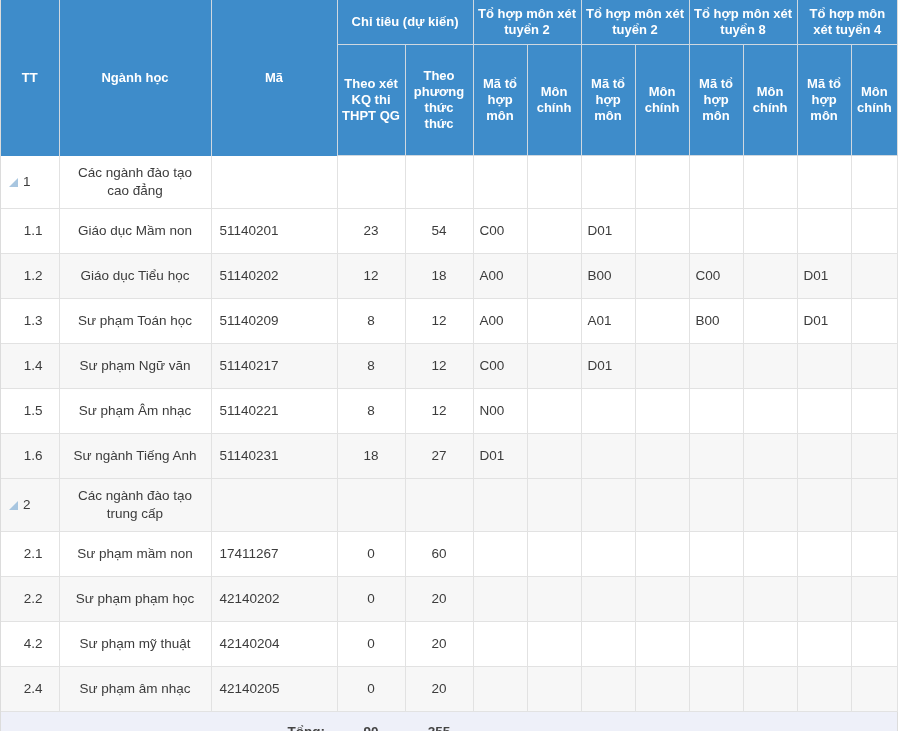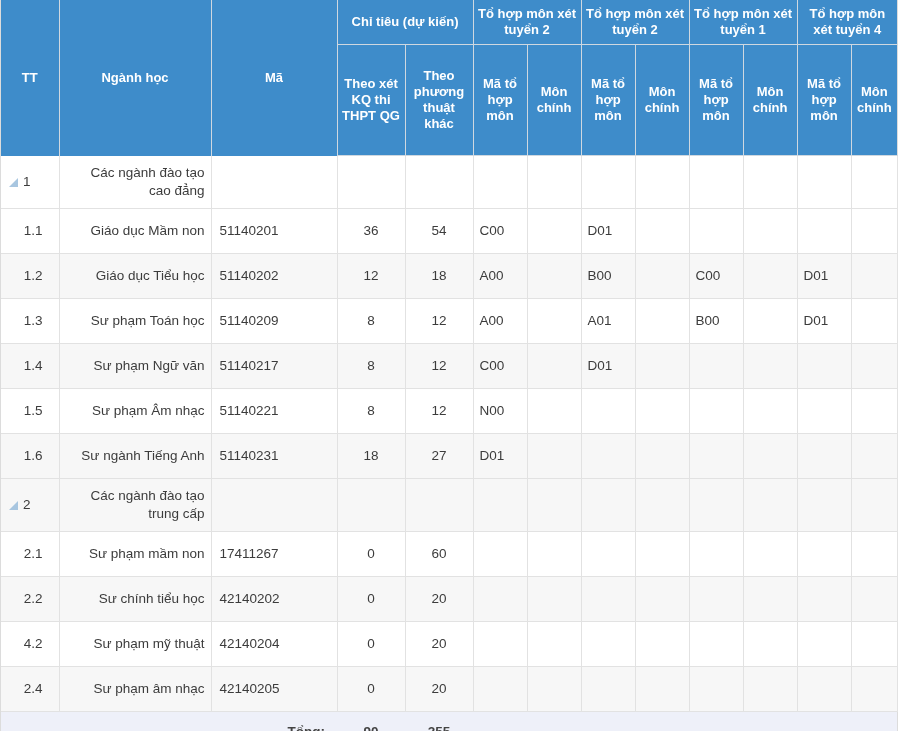--- a/index.html
+++ b/index.html
@@ -66,22 +66,22 @@
   }
   tbody td.last-col { border-right: none; }
   tbody tr.alt td { background: #f7f7f7; }
   tbody tr.norm td { background: #ffffff; }
 
   tr.data-row td { height: 36px; }
   tr.group-row td { height: 44px; }
 
   td.c-tt        { text-align: right; padding-right: 16px; position: relative; padding-left: 14px; }
   td.c-tt-group  { text-align: left;  padding-left: 22px; position: relative; }
-  td.c-name      { text-align: right; }
-  td.c-name-group{ text-align: right; white-space: normal; line-height: 1.3; margin-top: 14px; }
+  td.c-name      { text-align: center; }
+  td.c-name-group{ text-align: center; white-space: normal; line-height: 1.3; margin-top: 14px; }
   td.c-code      { text-align: left; padding-left: 8px; }
   td.c-num       { text-align: center; }
   td.c-comb      { text-align: left; }
 
   .expander {
     position: absolute;
     left: 8px;
     top: 50%;
     margin-top: -4px;
     width: 0;
@@ -128,26 +128,26 @@
     </colgroup>
 
     <thead>
       <tr class="row-top">
         <th class="tall" rowspan="2">TT</th>
         <th class="tall" rowspan="2">Ngành học</th>
         <th class="tall" rowspan="2">Mã</th>
         <th colspan="2">Chỉ tiêu (dự kiến)</th>
         <th colspan="2">Tổ hợp môn xét tuyển 2</th>
         <th colspan="2">Tổ hợp môn xét tuyển 2</th>
-        <th colspan="2">Tổ hợp môn xét tuyển 1</th>
+        <th colspan="2">Tổ hợp môn xét tuyển 8</th>
         <th colspan="3" class="last-col">Tổ hợp môn xét tuyển 4</th>
       </tr>
       <tr class="row-sub">
         <th>Theo xét KQ thi THPT QG</th>
-        <th>Theo phương thuật khác</th>
+        <th>Theo phương thức thức</th>
         <th>Mã tổ hợp môn</th>
         <th>Môn chính</th>
         <th>Mã tổ hợp môn</th>
         <th>Môn chính</th>
         <th>Mã tổ hợp môn</th>
         <th>Môn chính</th>
         <th>Mã tổ hợp môn</th>
         <th colspan="2" class="last-col">Môn chính</th>
       </tr>
     </thead>
@@ -166,21 +166,21 @@
           <td class="c-comb"></td>
           <td class="c-comb"></td>
           <td class="c-comb"></td>
           <td class="c-comb"></td>
           <td class="last-col"></td>
         </tr>
         <tr class="data-row norm">
           <td class="c-tt"><span>1.1</span></td>
           <td class="c-name">Giáo dục Mầm non</td>
           <td class="c-code">51140201</td>
-          <td class="c-num">36</td>
+          <td class="c-num">23</td>
           <td class="c-num">54</td>
           <td class="c-comb">C00</td>
           <td class="c-comb"></td>
           <td class="c-comb">D01</td>
           <td class="c-comb"></td>
           <td class="c-comb"></td>
           <td class="c-comb"></td>
           <td class="c-comb"></td>
           <td class="c-comb"></td>
           <td class="last-col"></td>
@@ -292,21 +292,21 @@
           <td class="c-comb"></td>
           <td class="c-comb"></td>
           <td class="c-comb"></td>
           <td class="c-comb"></td>
           <td class="c-comb"></td>
           <td class="c-comb"></td>
           <td class="last-col"></td>
         </tr>
         <tr class="data-row alt">
           <td class="c-tt"><span>2.2</span></td>
-          <td class="c-name">Sư chính tiểu học</td>
+          <td class="c-name">Sư phạm phạm học</td>
           <td class="c-code">42140202</td>
           <td class="c-num">0</td>
           <td class="c-num">20</td>
           <td class="c-comb"></td>
           <td class="c-comb"></td>
           <td class="c-comb"></td>
           <td class="c-comb"></td>
           <td class="c-comb"></td>
           <td class="c-comb"></td>
           <td class="c-comb"></td>

